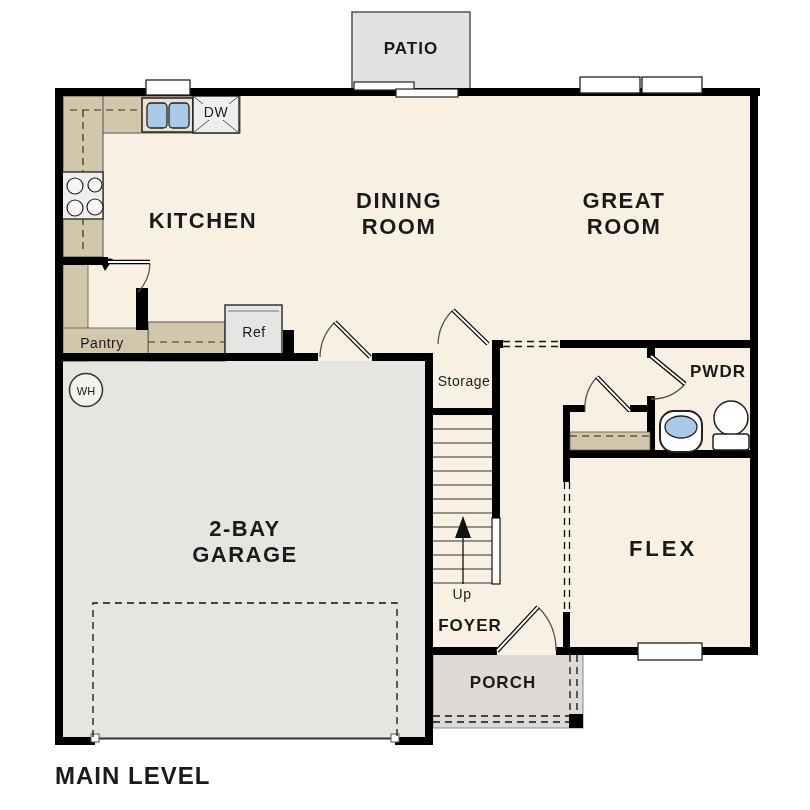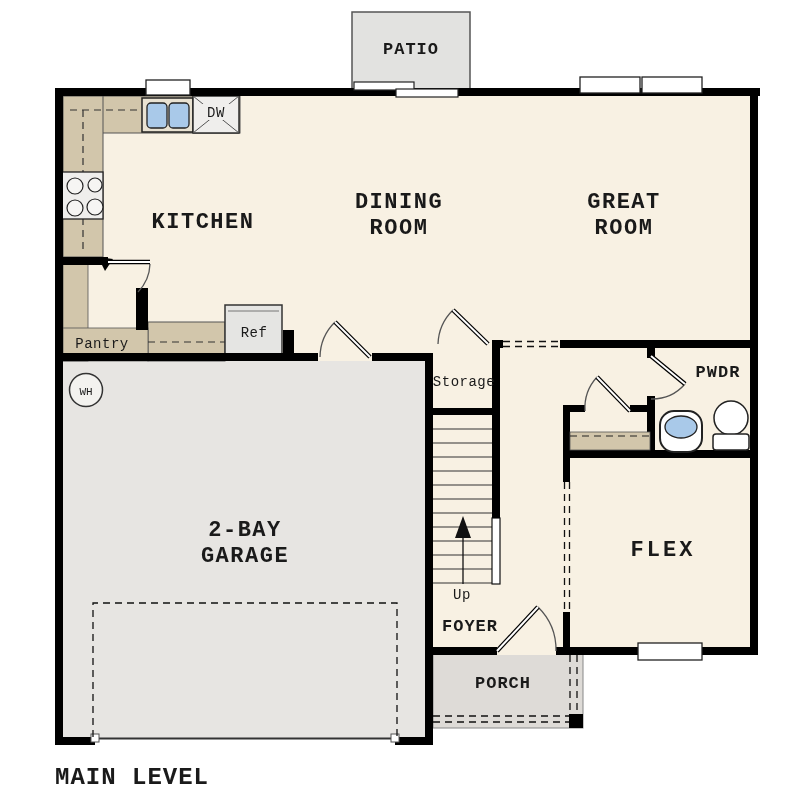--- a/index.html
+++ b/index.html
@@ -1,17 +1,17 @@
 <!DOCTYPE html>
 <html><head>
 <meta charset="utf-8">
 <style>
   html,body{margin:0;padding:0;background:#ffffff;}
   .stage{position:relative;width:810px;height:810px;background:#ffffff;overflow:hidden;
-         font-family:Liberation Mono, monospace;}
+         font-family:Liberation Sans, sans-serif;}
   svg{display:block;}
   text{fill:#1a1a1a;}
   .room-label{font-weight:bold;font-size:22px;letter-spacing:1.5px;}
   .mid-label{font-weight:bold;font-size:17px;letter-spacing:1px;}
   .small-label{font-size:14px;letter-spacing:0.5px;}
   .tiny-label{font-size:11px;}
   .title-label{font-weight:bold;font-size:24px;letter-spacing:1px;}
 </style>
 </head>
 <body>

